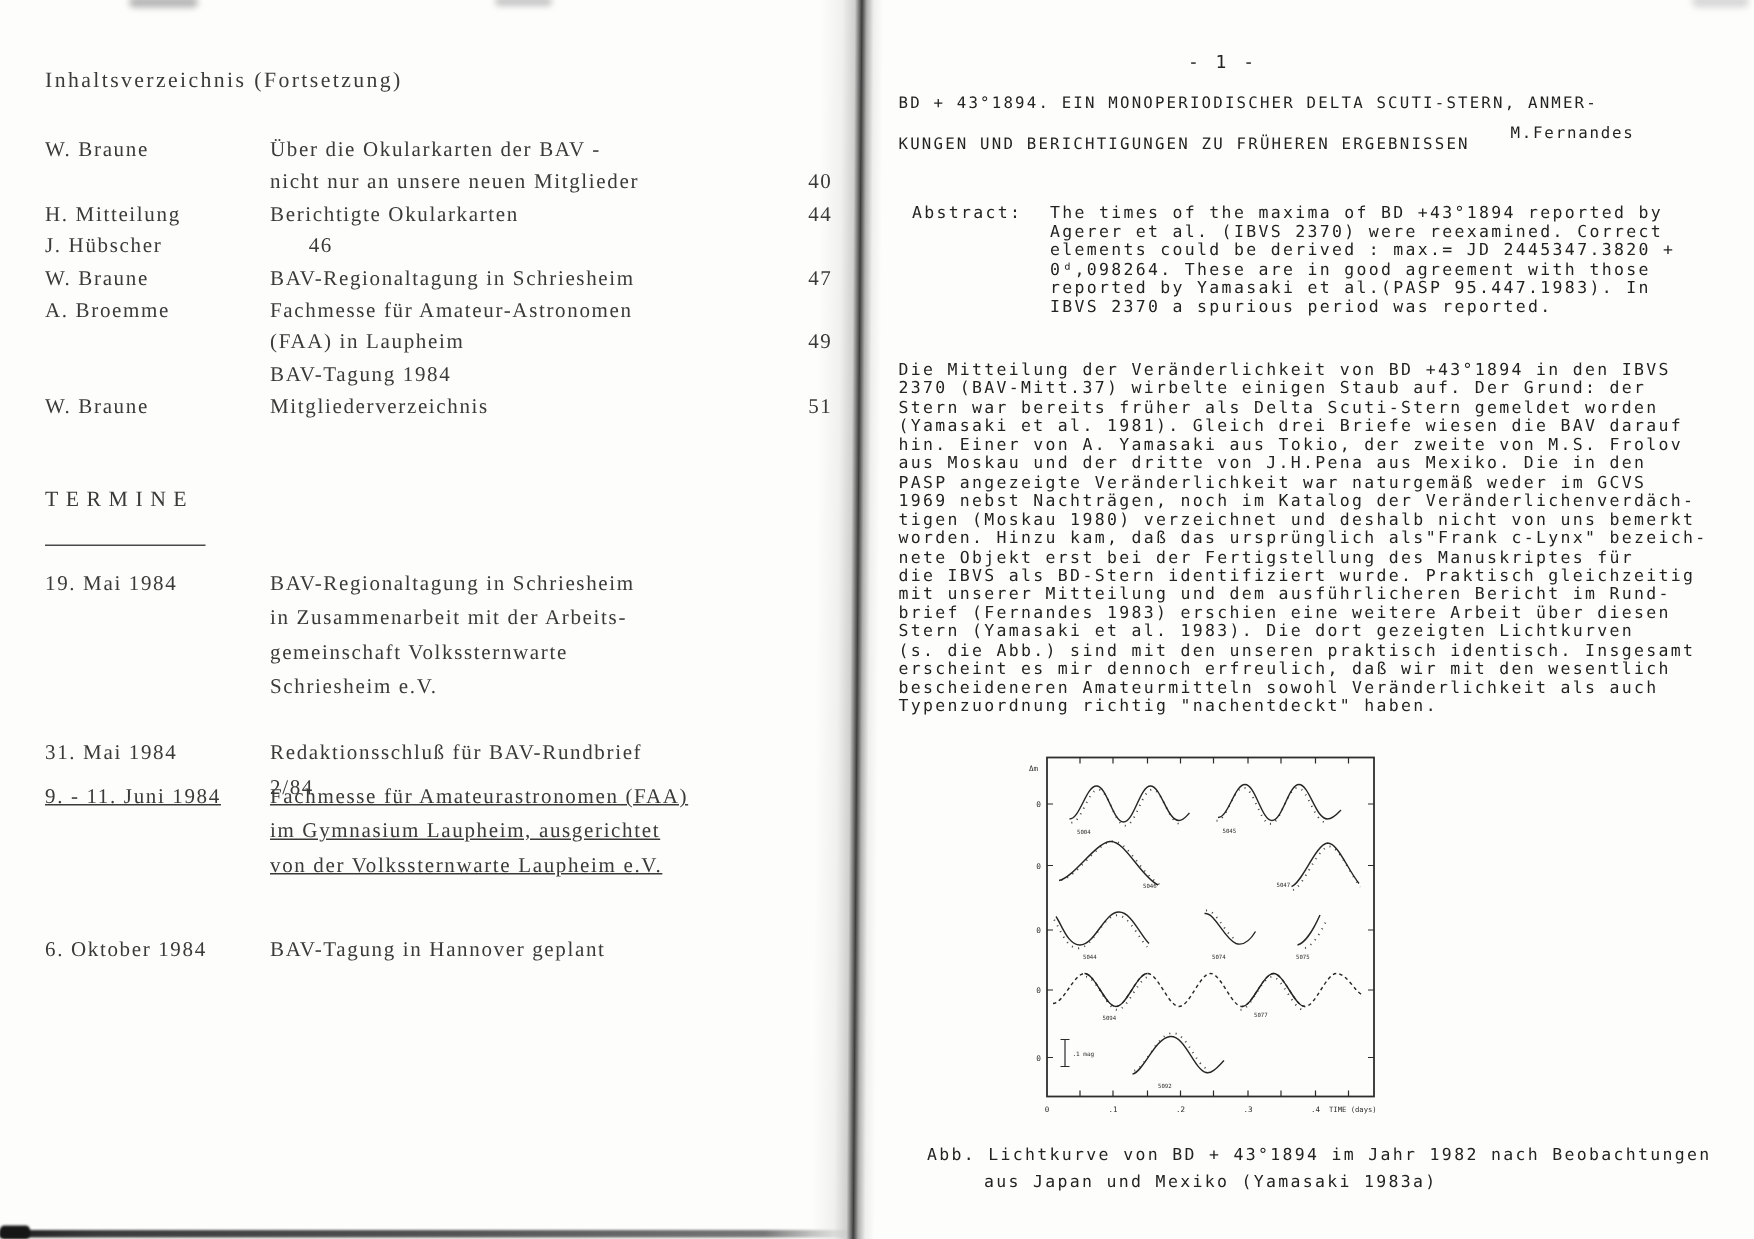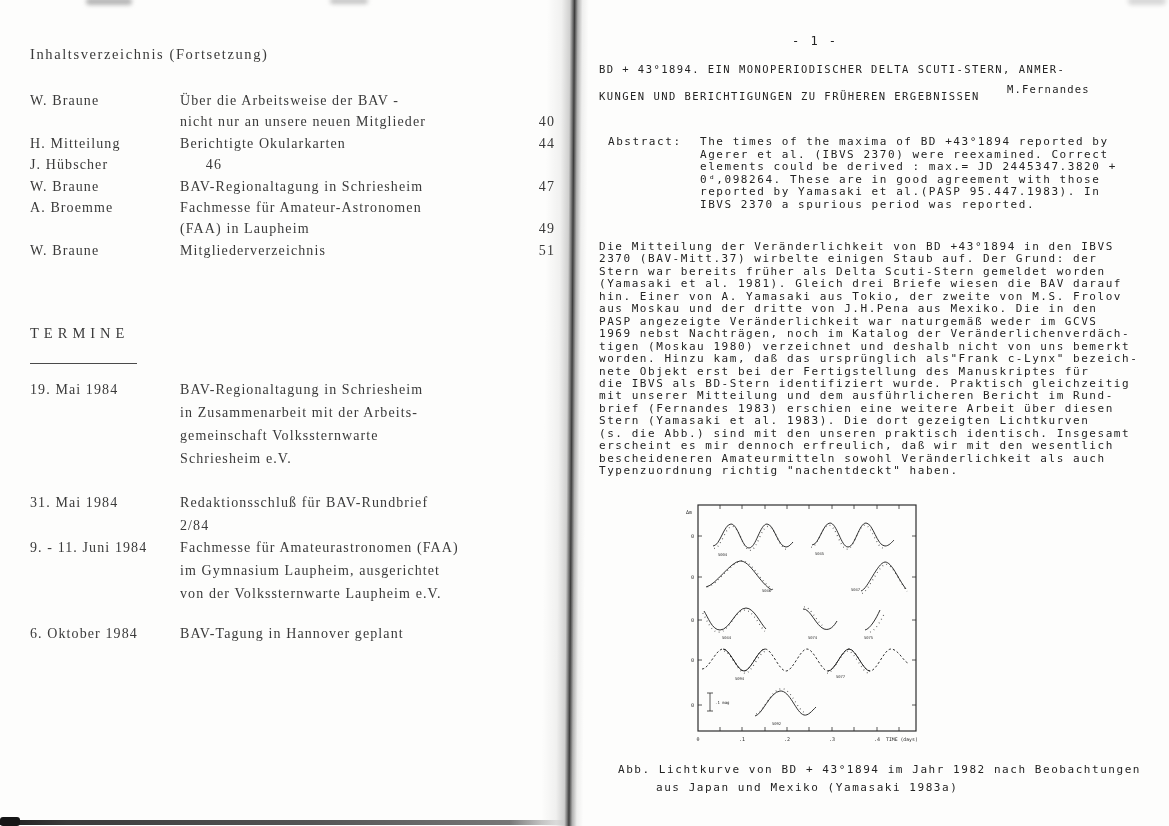--- a/index.html
+++ b/index.html
@@ -68,21 +68,21 @@
 <body>
 
 <div class="scan">
 
   <div class="left-page">
     <div class="toc-title">Inhaltsverzeichnis (Fortsetzung)</div>
 
     <div class="toc">
       <div class="toc-row">
         <span class="toc-author">W. Braune</span>
-        <span class="toc-text">Über die Arbeitsweise der BAV -</span>
+        <span class="toc-text">Über die Okularkarten der BAV -</span>
         <span class="toc-page"></span>
       </div>
       <div class="toc-row">
         <span class="toc-author"></span>
         <span class="toc-text">nicht nur an unsere neuen Mitglieder</span>
         <span class="toc-page">40</span>
       </div>
       <div class="toc-row">
         <span class="toc-author">H. Mitteilung</span>
         <span class="toc-text">Berichtigte Okularkarten</span>
@@ -102,20 +102,21 @@
         <span class="toc-text">Fachmesse für Amateur-Astronomen</span>
         <span class="toc-page"></span>
       </div>
       <div class="toc-row">
         <span class="toc-author"></span>
         <span class="toc-text">(FAA) in Laupheim</span>
         <span class="toc-page">49</span>
       </div>
       <div class="toc-row">
         <span class="toc-author"></span>
+        <span class="toc-text">BAV-Tagung 1984</span>
         <span class="toc-page"></span>
       </div>
       <div class="toc-row">
         <span class="toc-author">W. Braune</span>
         <span class="toc-text">Mitgliederverzeichnis</span>
         <span class="toc-page">51</span>
       </div>
     </div>
 
     <div class="termine-title">TERMINE</div>
@@ -125,21 +126,21 @@
       <span class="termine-text">BAV-Regionaltagung in Schriesheim
 in Zusammenarbeit mit der Arbeits-
 gemeinschaft Volkssternwarte
 Schriesheim e.V.</span>
     </div>
     <div class="termine-row" style="top:460px;margin-top:31px;">
       <span class="termine-date">31. Mai 1984</span>
       <span class="termine-text">Redaktionsschluß für BAV-Rundbrief
 2/84</span>
     </div>
-    <div class="termine-row" style="top:536px;">
+    <div class="termine-row" style="top:520px;text-decoration:underline;">
       <span class="termine-date">9. - 11. Juni 1984</span>
       <span class="termine-text">Fachmesse für Amateurastronomen (FAA)
 im Gymnasium Laupheim, ausgerichtet
 von der Volkssternwarte Laupheim e.V.</span>
     </div>
     <div class="termine-row" style="top:622px;">
       <span class="termine-date">6. Oktober 1984</span>
       <span class="termine-text">BAV-Tagung in Hannover geplant</span>
     </div>
   </div>

